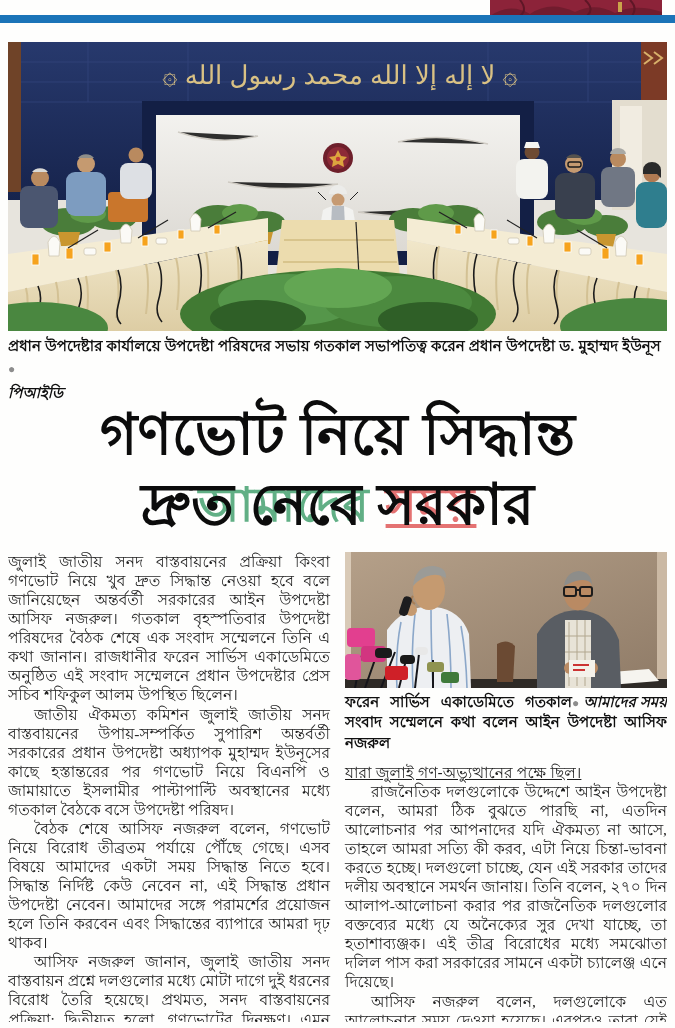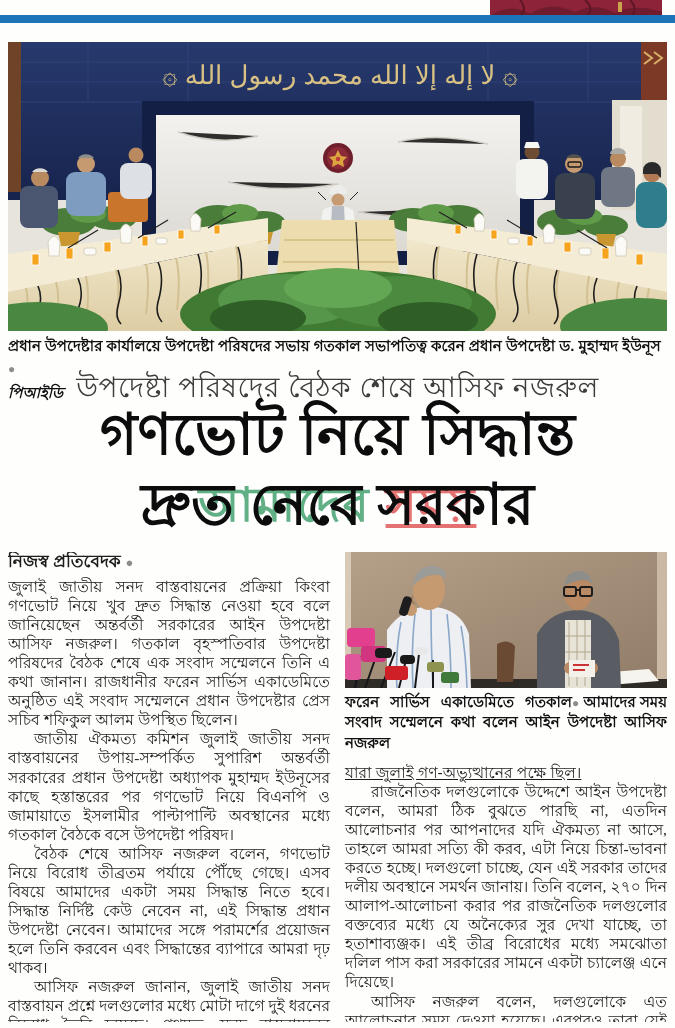--- a/index.html
+++ b/index.html
@@ -59,21 +59,21 @@
   .para + .para { text-indent:26px;font-family:Liberation Serif, serif; }
   .para-cont { text-indent:0;text-decoration:underline; }
 
   .inset-photo { width:322px; height:136px; overflow:hidden; background:#a8937e; }
   .inset-photo svg { display:block; width:100%; height:100%; }
   .inset-caption {
     margin-top:4px; margin-bottom:10px;
     font-size:15px; font-weight:700; line-height:1.35; color:#101010;
     text-align:justify;
   }
-  .inset-credit-wrap { float:right; white-space:nowrap; }
+  .inset-credit-wrap { float:right; white-space:nowrap;font-style:italic; }
 </style>
 </head>
 <body>
 
 <div class="page">
 
   <div class="top-fragment">
     <svg viewBox="0 0 172 16" preserveAspectRatio="none">
       <rect width="172" height="16" fill="#8c2339"></rect>
       <path d="M0,16 Q20,2 40,14 Q60,0 85,12 Q105,2 125,13 Q145,3 172,12 L172,16 Z" fill="#711c2e"></path>
@@ -273,38 +273,33 @@
       </g>
     </svg>
   </div>
 
   <div class="main-caption">
     <span class="cap-text">প্রধান উপদেষ্টার কার্যালয়ে উপদেষ্টা পরিষদের সভায় গতকাল সভাপতিত্ব করেন প্রধান উপদেষ্টা ড. মুহাম্মদ ইউনূস</span>
     <span class="cap-bullet">●</span>
     <span class="cap-credit">পিআইডি</span>
   </div>
 
-  <div class="kicker">উপদেষ্টা পরিষদের বৈঠক শেষে আসিফ নজরুল</div>
 
   <div class="headline">
     <div class="watermark">
       <span class="wm-green">আমাদের</span>
       <span class="wm-red">সময়</span>
     </div>
     <span class="hl-line">গণভোট নিয়ে সিদ্ধান্ত</span>
     <span class="hl-line">দ্রুত নেবে সরকার</span>
   </div>
 
   <div class="columns">
 
     <div class="col">
-      <div class="byline">
-        <span>নিজস্ব প্রতিবেদক</span>
-        <span class="cap-bullet">●</span>
-      </div>
       <p class="para">জুলাই জাতীয় সনদ বাস্তবায়নের প্রক্রিয়া কিংবা গণভোট নিয়ে খুব দ্রুত সিদ্ধান্ত নেওয়া হবে বলে জানিয়েছেন অন্তর্বর্তী সরকারের আইন উপদেষ্টা আসিফ নজরুল। গতকাল বৃহস্পতিবার উপদেষ্টা পরিষদের বৈঠক শেষে এক সংবাদ সম্মেলনে তিনি এ কথা জানান। রাজধানীর ফরেন সার্ভিস একাডেমিতে অনুষ্ঠিত এই সংবাদ সম্মেলনে প্রধান উপদেষ্টার প্রেস সচিব শফিকুল আলম উপস্থিত ছিলেন।</p>
       <p class="para">জাতীয় ঐকমত্য কমিশন জুলাই জাতীয় সনদ বাস্তবায়নের উপায়-সম্পর্কিত সুপারিশ অন্তর্বর্তী সরকারের প্রধান উপদেষ্টা অধ্যাপক মুহাম্মদ ইউনূসের কাছে হস্তান্তরের পর গণভোট নিয়ে বিএনপি ও জামায়াতে ইসলামীর পাল্টাপাল্টি অবস্থানের মধ্যে গতকাল বৈঠকে বসে উপদেষ্টা পরিষদ।</p>
       <p class="para">বৈঠক শেষে আসিফ নজরুল বলেন, গণভোট নিয়ে বিরোধ তীব্রতম পর্যায়ে পৌঁছে গেছে। এসব বিষয়ে আমাদের একটা সময় সিদ্ধান্ত নিতে হবে। সিদ্ধান্ত নির্দিষ্ট কেউ নেবেন না, এই সিদ্ধান্ত প্রধান উপদেষ্টা নেবেন। আমাদের সঙ্গে পরামর্শের প্রয়োজন হলে তিনি করবেন এবং সিদ্ধান্তের ব্যাপারে আমরা দৃঢ় থাকব।</p>
       <p class="para">আসিফ নজরুল জানান, জুলাই জাতীয় সনদ বাস্তবায়ন প্রশ্নে দলগুলোর মধ্যে মোটা দাগে দুই ধরনের বিরোধ তৈরি হয়েছে। প্রথমত, সনদ বাস্তবায়নের প্রক্রিয়া; দ্বিতীয়ত হলো, গণভোটের দিনক্ষণ। এমন অনৈক্যের বিষয়ে আসিফ নজরুল বলেন, রাজনৈতিক দলগুলো পরস্পরবিরোধী ও উত্তেজিত ভূমিকা নিয়েছে,</p>
     </div>
 
     <div class="col">
 
       <div class="inset-photo">
         <svg viewBox="0 0 322 136" preserveAspectRatio="none">

